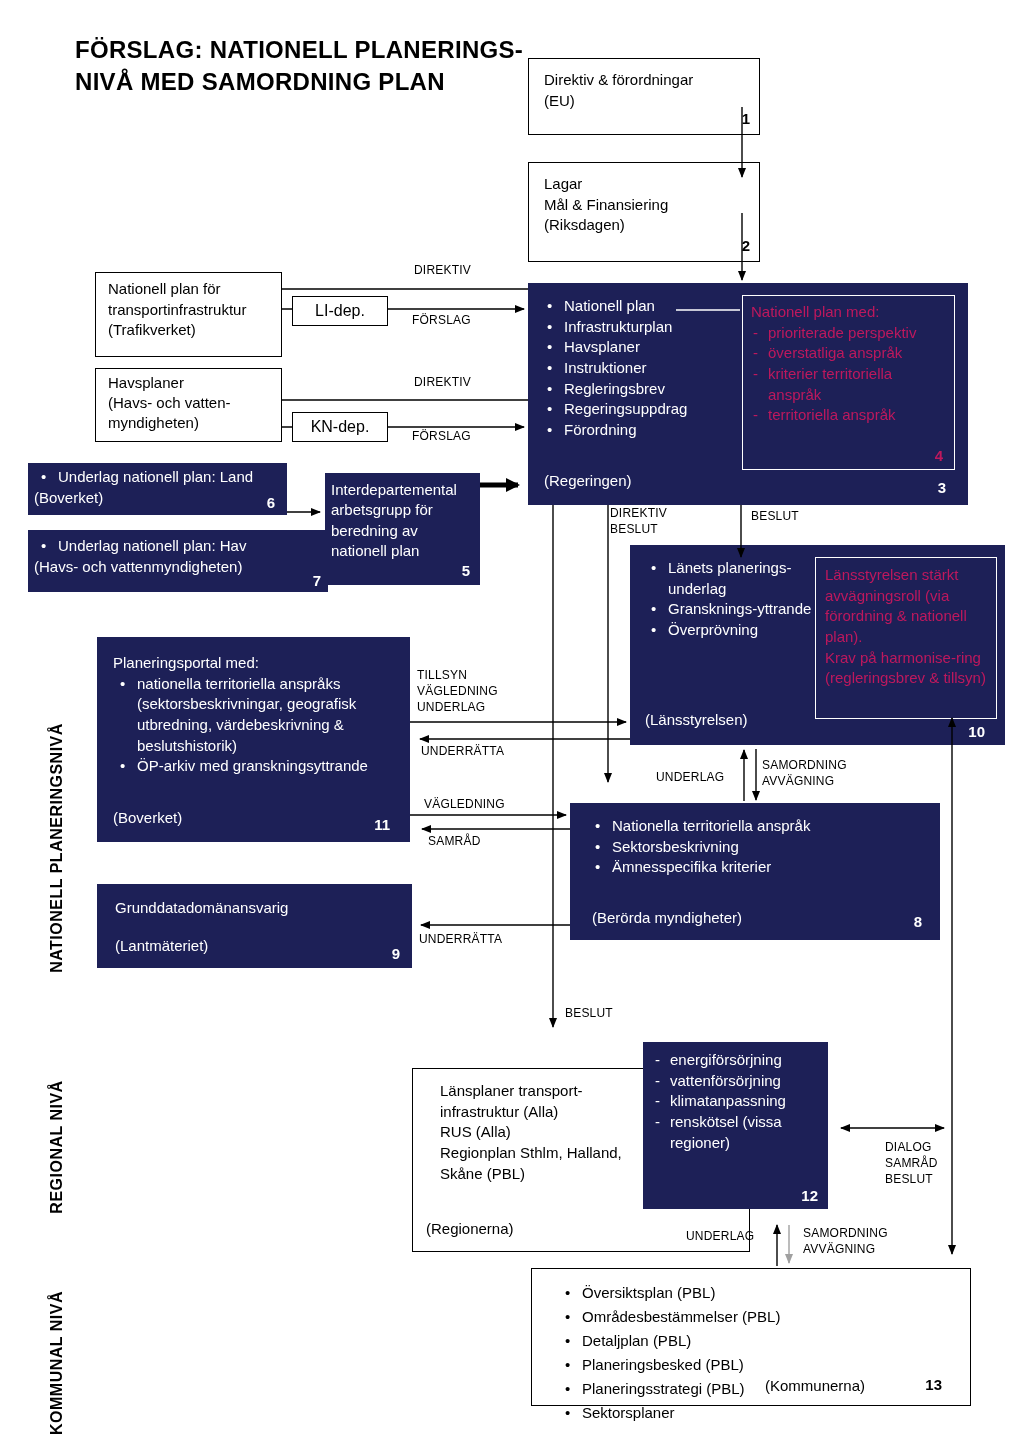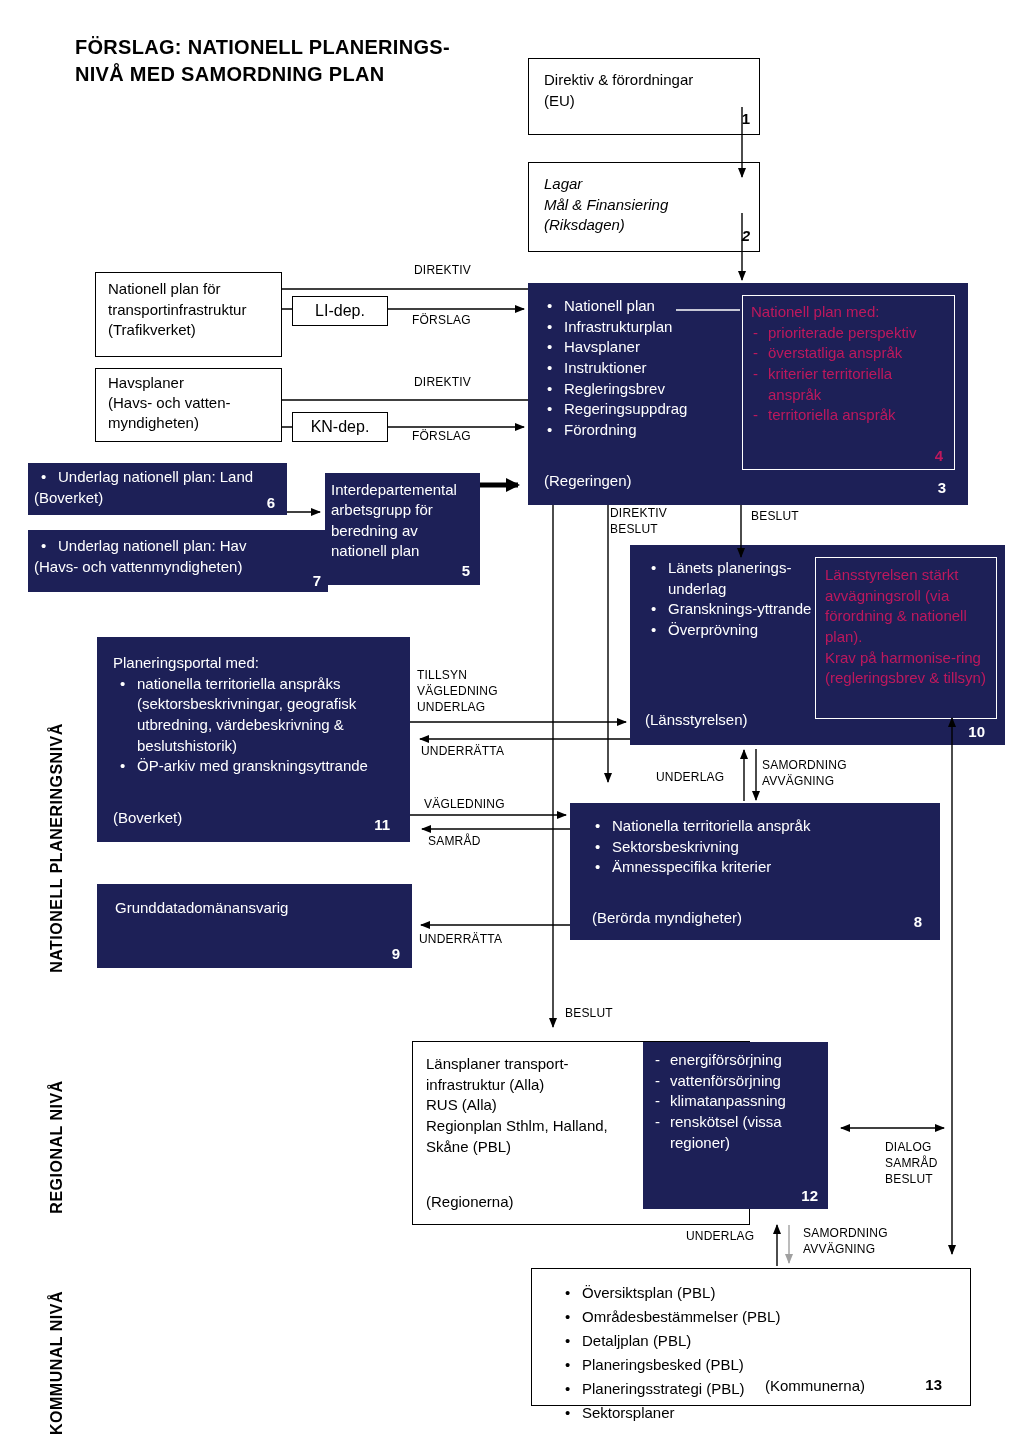--- a/index.html
+++ b/index.html
@@ -1,18 +1,18 @@
 <!DOCTYPE html>
 <html><head>
 <meta charset="utf-8">
 <style>
   html,body{margin:0;padding:0;background:#fff;}
   .canvas{position:relative;width:1012px;height:1447px;background:#fff;overflow:hidden;
           font-family:"Liberation Sans",sans-serif;color:#000;}
-  .title{position:absolute;left:75px;top:34px;font-size:20px;font-weight:bold;line-height:1.35;letter-spacing:.3px;}
+  .title{position:absolute;left:75px;top:34px;font-size:24px;font-weight:bold;line-height:1.35;letter-spacing:.3px;}
   svg.layer{position:absolute;left:0;top:0;pointer-events:none;}
   .below{z-index:1;} .above{z-index:3;}
   .box{position:absolute;box-sizing:border-box;font-size:15px;line-height:1.38;z-index:2;}
   .navy{background:#1d2057;color:#fff;}
   .whitebox{background:#fff;border:1.5px solid #000;color:#000;}
   .innerbox{border:1.5px solid #fff;background:transparent;color:#be185d;}
   .num{position:absolute;font-weight:bold;font-size:15px;}
   .bul{position:relative;padding-left:24px;}
   .bul::before{content:"\2022";position:absolute;left:7px;}
   .dsh{position:relative;padding-left:17px;}
@@ -70,21 +70,21 @@
   <div class="vlabel" style="left:57px;top:848px;">NATIONELL PLANERINGSNIVÅ</div>
   <div class="vlabel" style="left:57px;top:1147px;">REGIONAL NIVÅ</div>
   <div class="vlabel" style="left:57px;top:1363px;">KOMMUNAL NIVÅ</div>
 
   <div class="box whitebox" style="left:528px;top:58px;width:232px;height:77px;padding:11px 0 0 15px;">
     <div>Direktiv &amp; förordningar</div>
     <div>(EU)</div>
     <div class="num" style="right:9px;bottom:4px;">1</div>
   </div>
 
-  <div class="box whitebox" style="left:528px;top:162px;width:232px;height:90px;padding:11px 0 0 15px;font-style:italic;">
+  <div class="box whitebox" style="left:528px;top:162px;width:232px;height:100px;padding:11px 0 0 15px;">
     <div>Lagar</div>
     <div>Mål &amp; Finansiering</div>
     <div>(Riksdagen)</div>
     <div class="num" style="right:9px;bottom:4px;">2</div>
   </div>
 
   <div class="box navy" style="left:528px;top:283px;width:440px;height:222px;padding:13px 0 0 12px;">
     <div class="bul">Nationell plan</div>
     <div class="bul">Infrastrukturplan</div>
     <div class="bul">Havsplaner</div>
@@ -169,24 +169,25 @@
   <div class="box navy" style="left:570px;top:803px;width:370px;height:137px;padding:13px 0 0 18px;">
     <div class="bul">Nationella territoriella anspråk</div>
     <div class="bul">Sektorsbeskrivning</div>
     <div class="bul">Ämnesspecifika kriterier</div>
     <div class="footer" style="left:22px;bottom:11px;">(Berörda myndigheter)</div>
     <div class="num" style="right:18px;bottom:7px;">8</div>
   </div>
 
   <div class="box navy" style="left:97px;top:884px;width:315px;height:84px;padding:14px 0 0 18px;">
     <div>Grunddatadomänansvarig</div>
+    <div style="margin-top:17px;">(Lantmäteriet)</div>
     <div class="num" style="right:12px;bottom:3px;">9</div>
   </div>
 
-  <div class="box whitebox" style="left:412px;top:1041px;width:338px;height:184px;padding:12px 0 0 13px;">
+  <div class="box whitebox" style="left:412px;top:1068px;width:338px;height:184px;padding:12px 0 0 27px;">
     <div style="width:218px;">Länsplaner transport-infrastruktur (Alla)</div>
     <div style="width:218px;">RUS (Alla)</div>
     <div style="width:218px;">Regionplan Sthlm, Halland, Skåne (PBL)</div>
     <div class="footer" style="left:13px;bottom:11px;">(Regionerna)</div>
   </div>
 
   <div class="box navy" style="left:643px;top:1042px;width:185px;height:167px;padding:8px 0 0 10px;z-index:3;">
     <div class="dsh" style="width:150px;">energiförsörjning</div>
     <div class="dsh" style="width:150px;">vattenförsörjning</div>
     <div class="dsh" style="width:150px;">klimatanpassning</div>

